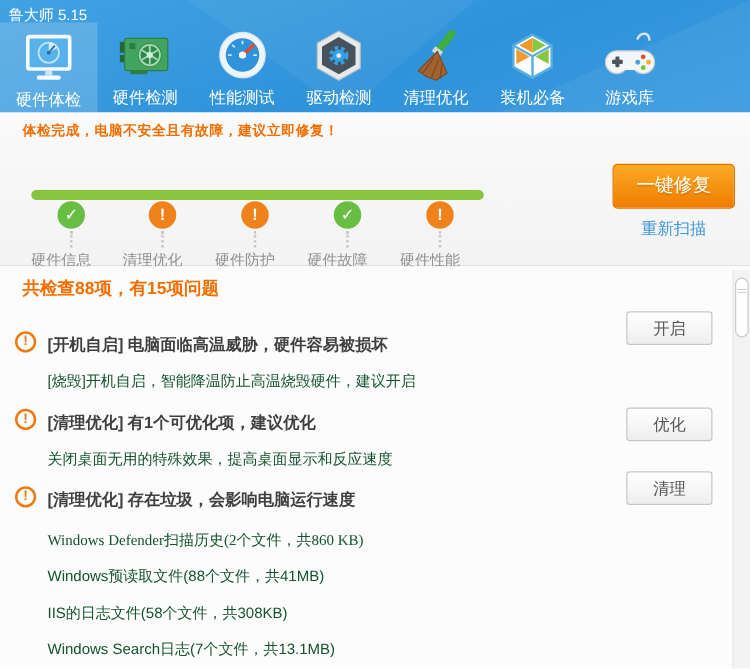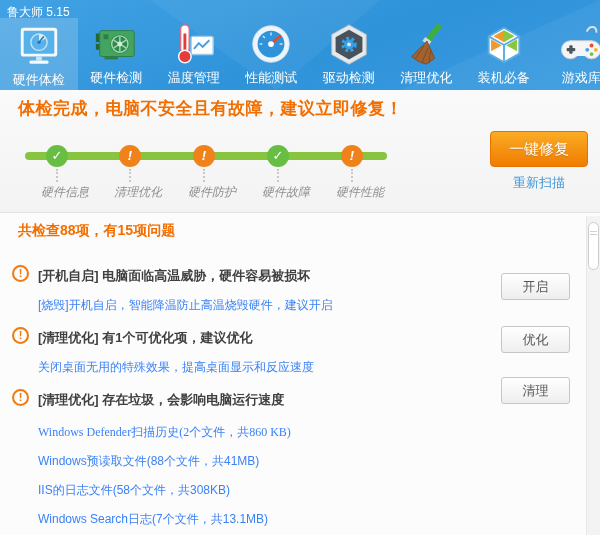--- a/index.html
+++ b/index.html
@@ -17,25 +17,25 @@
   .nav { position:absolute; top:18px; left:0; right:0; height:72px; display:flex; }
   .tab { flex:0 0 77.5px; display:flex; flex-direction:column; align-items:center;
          padding-top:4px; cursor:pointer; }
   .tab.active { background:rgba(255,255,255,0.18);justify-content:center; }
   .ticon { width:46px; height:46px; display:flex; align-items:center; justify-content:center; }
   .tlabel { color:#fff; font-size:13px; margin-top:1px; white-space:nowrap; }
 
   
   .banner { position:absolute; top:90px; left:0; right:0; height:123px;
             background:linear-gradient(#fafafa,#f3f3f3); border-bottom:1px solid #e2e2e2; }
-  .banner-msg { position:absolute; top:7px; left:18px; font-size:17px; font-weight:bold;
+  .banner-msg { position:absolute; top:7px; left:18px; font-size:11px; font-weight:bold;
                 color:#f26e00; letter-spacing:0.5px; }
   .tl-bar { position:absolute; top:62px; left:25px; width:362px; height:8px;
             background:#87c540; border-radius:4px; }
-  .tl-node { position:absolute; top:55px; width:64px; text-align:right;font-style:italic; }
+  .tl-node { position:absolute; top:71px; width:64px; text-align:left; }
   .tl-dot { width:22px; height:22px; border-radius:50%; margin:0 auto; color:#fff;
             font-size:13px; font-weight:bold; line-height:22px; text-align:center; }
   .tl-dot.ok   { background:#68bd43; }
   .tl-dot.warn { background:#f0821c; }
   .tl-dot.ok::after   { content:"✓"; }
   .tl-dot.warn::after { content:"!"; }
   .tl-dash { width:0; height:13px; margin:2px auto 2px; border-left:2px dotted #c8c8c8; }
   .tl-label { font-size:12px; color:#8f8f8f; white-space:nowrap; }
 
   .fix-btn { position:absolute; top:41px; left:490px; width:98px; height:36px;
@@ -46,21 +46,21 @@
             color:#3e97d8; font-size:13px; cursor:pointer; }
 
   
   .results { position:absolute; top:213px; left:0; right:0; bottom:0; background:#fcfcfc; }
   .summary { position:absolute; top:9px; left:18px; font-size:14px; font-weight:bold; color:#f26e00; }
   .issue-icon { position:absolute; left:12px; width:17px; height:17px; border:2px solid #ee7b12;
                 border-radius:50%; color:#ee7b12; font-weight:bold; font-size:11px;
                 line-height:13px; text-align:center; }
   .issue-icon::after { content:"!"; }
   .issue-title { position:absolute; left:38px; font-size:13px; font-weight:bold; color:#3f3f3f; }
-  .issue-sub { position:absolute; left:38px; font-size:12px; color:#3b82f6; }
+  .issue-sub { position:absolute; left:38px; font-size:12px; color:#14532d; }
   .act-btn { position:absolute; left:501px; width:69px; height:27px;
              background:linear-gradient(#ffffff,#eeeeee); border:1px solid #c6c6c6;
              border-radius:3px; font-size:13px; color:#555; text-align:center;
              line-height:25px; cursor:pointer; }
 
   
   .scrollbar { position:absolute; top:3px; right:0; width:14px; bottom:0;
                background:#f3f3f3; border-left:1px solid #e8e8e8; }
   .sb-thumb { position:absolute; top:6px; left:1px; width:11px; height:48px;
               background:#fff; border:1px solid #ccc; border-radius:6px; cursor:pointer; }
@@ -112,32 +112,20 @@
                 <line x1="28" y1="23" x2="28" y2="30.5"></line>
               <line x1="28" y1="23" x2="21.5" y2="27"></line>
                 <line x1="28" y1="23" x2="21.5" y2="19"></line>
             </g>
             <circle cx="28" cy="23" r="2.6" fill="#cdeeda"></circle>
           </svg>
         </span>
         <span class="tlabel">硬件检测</span>
       </div>
 
-      <div class="tab">
-        <span class="ticon">
-          <svg viewBox="0 0 48 48" width="46" height="46">
-            <rect x="10" y="3" width="9" height="29" rx="4.5" fill="#fff" stroke="#e3697c" stroke-width="1.5"></rect>
-            <rect x="13" y="12" width="3" height="20" fill="#e53b3b"></rect>
-            <circle cx="14.5" cy="36" r="6.5" fill="#e53b3b" stroke="#fff" stroke-width="1.5"></circle>
-            <rect x="21" y="15" width="23" height="19" rx="2" fill="#fdfeff" stroke="#9fcbe8" stroke-width="1.5"></rect>
-            <polyline points="24,28 29,22 33,26 40,19" fill="none" stroke="#4aa0dc" stroke-width="2"></polyline>
-          </svg>
-        </span>
-        <span class="tlabel">温度管理</span>
-      </div>
 
       <div class="tab">
         <span class="ticon">
           <svg viewBox="0 0 48 48" width="46" height="46">
             <circle cx="24" cy="23" r="19" fill="#edf5fb" stroke="#d3e4f0"></circle>
             <circle cx="24" cy="23" r="14" fill="#2f93da"></circle>
             <g stroke="#cfe8f8" stroke-width="1.5">
               <line x1="24" y1="11" x2="24" y2="14"></line>
                 <line x1="15.5" y1="14.5" x2="17.6" y2="16.6"></line>
               <line x1="32.5" y1="14.5" x2="30.4" y2="16.6"></line>
@@ -249,21 +237,21 @@
 
     <div class="fix-btn">一键修复</div>
     <div class="rescan">重新扫描</div>
   </div>
 
   <div class="results">
     <div class="summary">共检查88项，有15项问题</div>
 
     <div class="issue-icon" style="top:52px;"></div>
     <div class="issue-title" style="top:54px;">[开机自启] 电脑面临高温威胁，硬件容易被损坏</div>
-    <div class="act-btn" style="top:60px;">开启</div>
+    <div class="act-btn" style="top:36px;">开启</div>
     <div class="issue-sub" style="top:84px;">[烧毁]开机自启，智能降温防止高温烧毁硬件，建议开启</div>
 
     <div class="issue-icon" style="top:114px;"></div>
     <div class="issue-title" style="top:116px;">[清理优化] 有1个可优化项，建议优化</div>
     <div class="act-btn" style="top:113px;">优化</div>
     <div class="issue-sub" style="top:146px;">关闭桌面无用的特殊效果，提高桌面显示和反应速度</div>
 
     <div class="issue-icon" style="top:176px;"></div>
     <div class="issue-title" style="top:178px;">[清理优化] 存在垃圾，会影响电脑运行速度</div>
     <div class="act-btn" style="top:164px;">清理</div>

